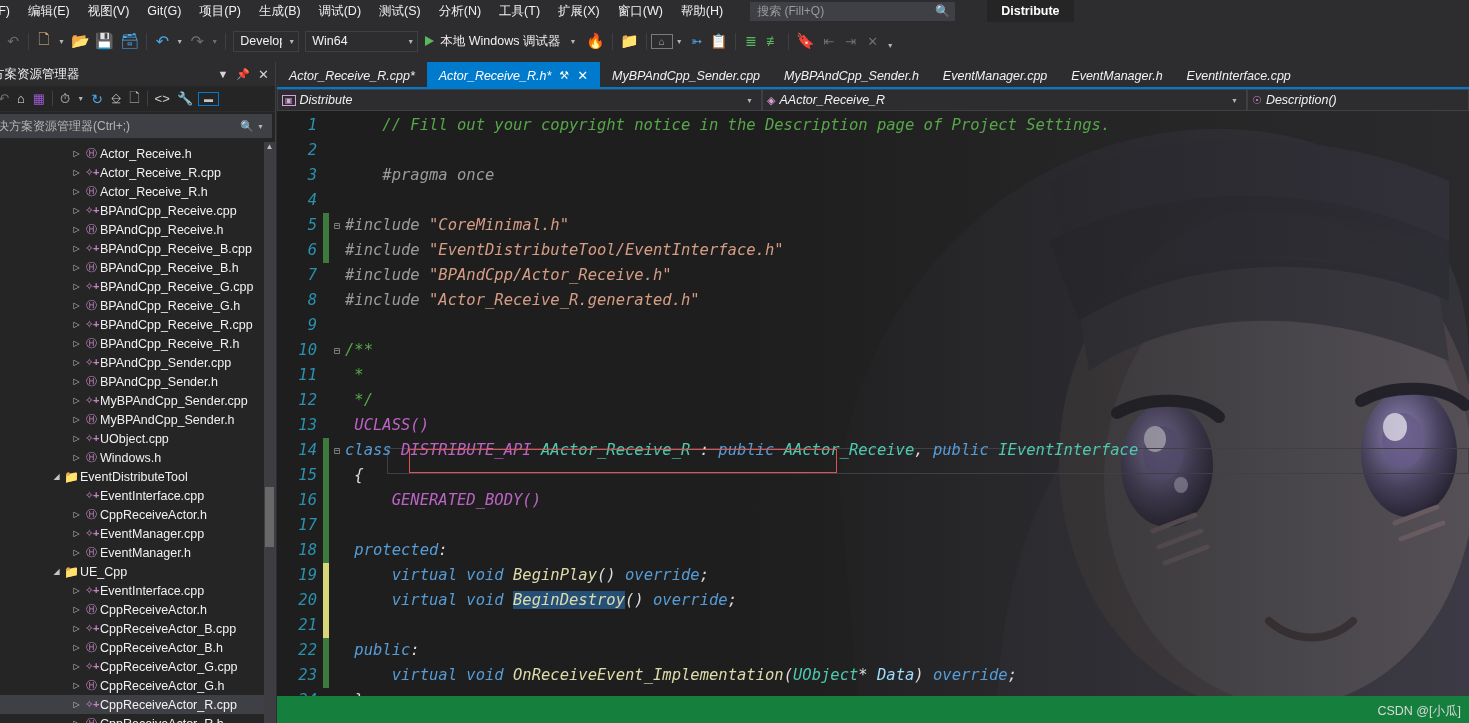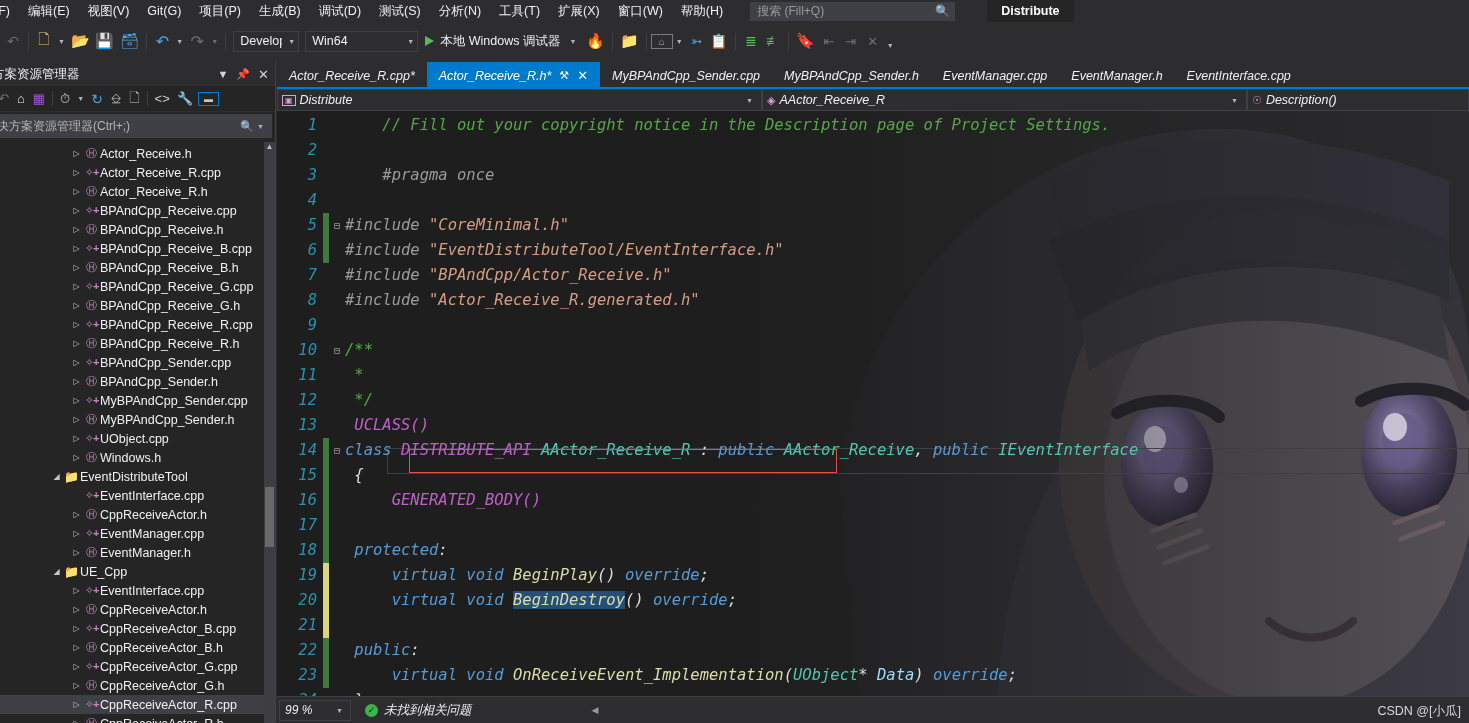--- a/index.html
+++ b/index.html
@@ -572,27 +572,16 @@
         <path d="M300,180 C420,120 580,120 700,180 L700,240 C580,188 430,196 330,260 Z" fill="#2e2d35" opacity="0.9"></path>
 
         <rect x="0" y="0" width="720" height="760" fill="url(#fade)"></rect>
       </svg>
 
       <div class="cur-line-box"></div>
       <div class="code" id="code"><div class="ln"><span class="num">1</span><span class="gut"></span><span class="fold"></span><span><span class="txt">    </span><span class="c-comment">// Fill out your copyright notice in the Description page of Project Settings.</span></span></div><div class="ln"><span class="num">2</span><span class="gut"></span><span class="fold"></span><span></span></div><div class="ln"><span class="num">3</span><span class="gut"></span><span class="fold"></span><span><span class="c-pp">    #pragma once</span></span></div><div class="ln"><span class="num">4</span><span class="gut"></span><span class="fold"></span><span></span></div><div class="ln"><span class="num">5</span><span class="gut green"></span><span class="fold">⊟</span><span><span class="c-pp">#include </span><span class="c-str">"CoreMinimal.h"</span></span></div><div class="ln"><span class="num">6</span><span class="gut green"></span><span class="fold"></span><span><span class="c-pp">#include </span><span class="c-str">"EventDistributeTool/EventInterface.h"</span></span></div><div class="ln"><span class="num">7</span><span class="gut"></span><span class="fold"></span><span><span class="c-pp">#include </span><span class="c-str">"BPAndCpp/Actor_Receive.h"</span></span></div><div class="ln"><span class="num">8</span><span class="gut"></span><span class="fold"></span><span><span class="c-pp">#include </span><span class="c-str">"Actor_Receive_R.generated.h"</span></span></div><div class="ln"><span class="num">9</span><span class="gut"></span><span class="fold"></span><span></span></div><div class="ln"><span class="num">10</span><span class="gut"></span><span class="fold">⊟</span><span><span class="c-comment">/**</span></span></div><div class="ln"><span class="num">11</span><span class="gut"></span><span class="fold"></span><span><span class="c-comment"> * </span></span></div><div class="ln"><span class="num">12</span><span class="gut"></span><span class="fold"></span><span><span class="c-comment"> */</span></span></div><div class="ln"><span class="num">13</span><span class="gut"></span><span class="fold"></span><span><span class="c-macro"> UCLASS()</span></span></div><div class="ln"><span class="num">14</span><span class="gut green"></span><span class="fold">⊟</span><span><span class="c-kw">class </span><span class="c-macro">DISTRIBUTE_API </span><span class="c-type">AActor_Receive_R </span><span class="c-white">: </span><span class="c-kw">public </span><span class="c-type">AActor_Receive</span><span class="c-white">, </span><span class="c-kw">public </span><span class="c-type">IEventInterface</span></span></div><div class="ln"><span class="num">15</span><span class="gut green"></span><span class="fold"></span><span><span class="c-white"> {</span></span></div><div class="ln"><span class="num">16</span><span class="gut green"></span><span class="fold"></span><span><span class="c-macro">     GENERATED_BODY()</span></span></div><div class="ln"><span class="num">17</span><span class="gut green"></span><span class="fold"></span><span></span></div><div class="ln"><span class="num">18</span><span class="gut green"></span><span class="fold"></span><span><span class="txt"> </span><span class="c-kw">protected</span><span class="c-white">:</span></span></div><div class="ln"><span class="num">19</span><span class="gut yellow"></span><span class="fold"></span><span><span class="txt">     </span><span class="c-kw">virtual </span><span class="c-kw">void </span><span class="c-fn">BeginPlay</span><span class="c-white">() </span><span class="c-kw">override</span><span class="c-white">;</span></span></div><div class="ln"><span class="num">20</span><span class="gut yellow"></span><span class="fold"></span><span><span class="txt">     </span><span class="c-kw">virtual </span><span class="c-kw">void </span><span class="c-fn selword">BeginDestroy</span><span class="c-white">() </span><span class="c-kw">override</span><span class="c-white">;</span></span></div><div class="ln"><span class="num">21</span><span class="gut yellow"></span><span class="fold"></span><span></span></div><div class="ln"><span class="num">22</span><span class="gut green"></span><span class="fold"></span><span><span class="txt"> </span><span class="c-kw">public</span><span class="c-white">:</span></span></div><div class="ln"><span class="num">23</span><span class="gut green"></span><span class="fold"></span><span><span class="txt">     </span><span class="c-kw">virtual </span><span class="c-kw">void </span><span class="c-fn">OnReceiveEvent_Implementation</span><span class="c-white">(</span><span class="c-type">UObject</span><span class="c-white">* </span><span class="c-param">Data</span><span class="c-white">) </span><span class="c-kw">override</span><span class="c-white">;</span></span></div><div class="ln"><span class="num">24</span><span class="gut"></span><span class="fold"></span><span><span class="c-white"> };</span></span></div></div>
       <div class="highlight-box"></div>
     </div>
 
-    <div class="statusbar">
-      <div class="zoom-combo">
-        <span>99 %</span>
-        <span class="zc">▼</span>
-      </div>
-      <div class="status-ok">
-        <span class="ok-dot">✓</span>
-        <span>未找到相关问题</span>
-      </div>
-      <div class="status-arrow">◀</div>
-    </div>
   </div>
 
   <div class="watermark">CSDN @[小瓜]</div>
 </div>
 
 </body></html>

